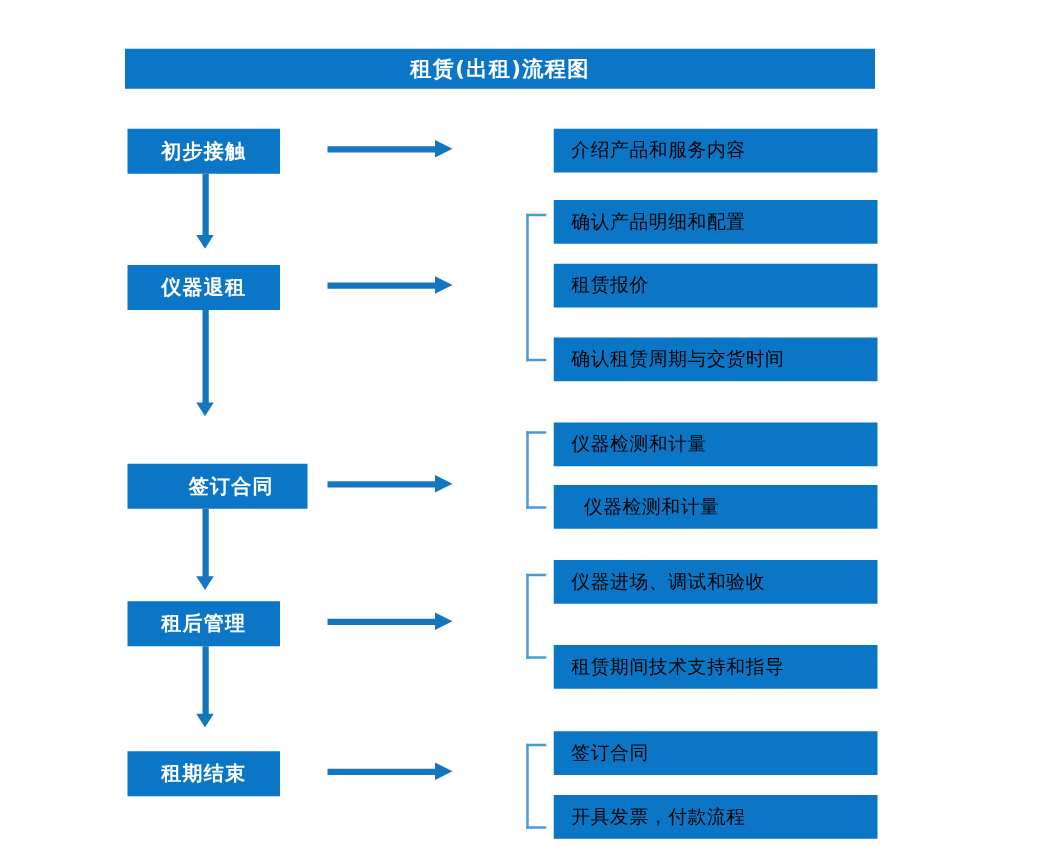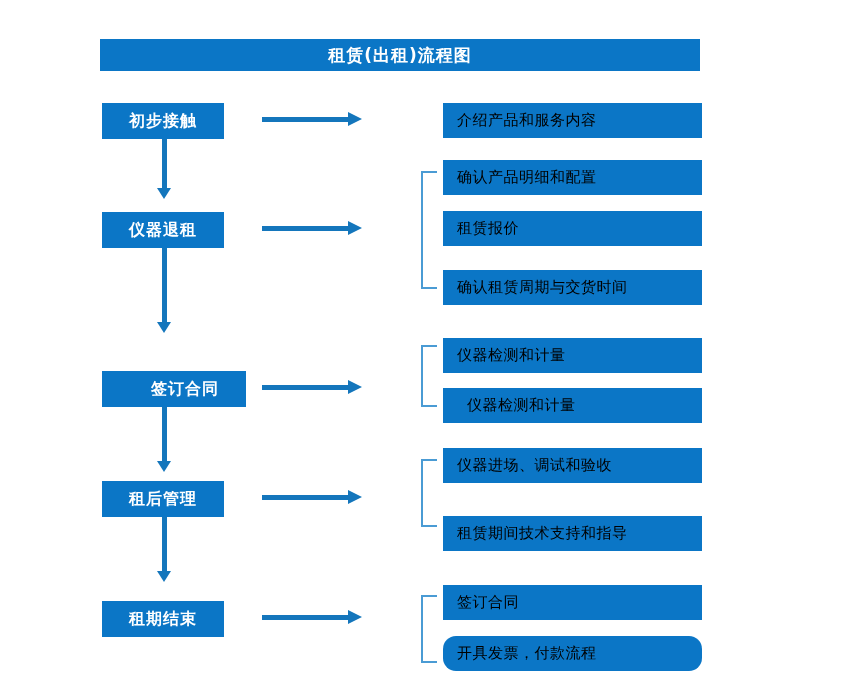--- a/index.html
+++ b/index.html
@@ -179,16 +179,16 @@
       <div class="bracket" style="top: 434px; height: 68px;"></div>
       <div class="detail-box" style="top: 423px;">仪器进场、调试和验收</div>
       <div class="detail-box" style="top: 491px;">租赁期间技术支持和指导</div>
       <div class="stage-box" style="top: 576px;">租期结束</div>
       <div class="h-arrow" style="top: 585px;">
         <div class="shaft"></div>
         <div class="head"></div>
       </div>
       <div class="bracket" style="top: 570px; height: 68px;"></div>
       <div class="detail-box" style="top: 560px;">签订合同</div>
-      <div class="detail-box" style="top: 611px; border-radius: 13px;">开具发票，付款流程</div>
+      <div class="detail-box" style="top: 611px;">开具发票，付款流程</div>
     </div>
 
 </div>
 
 </body></html>

